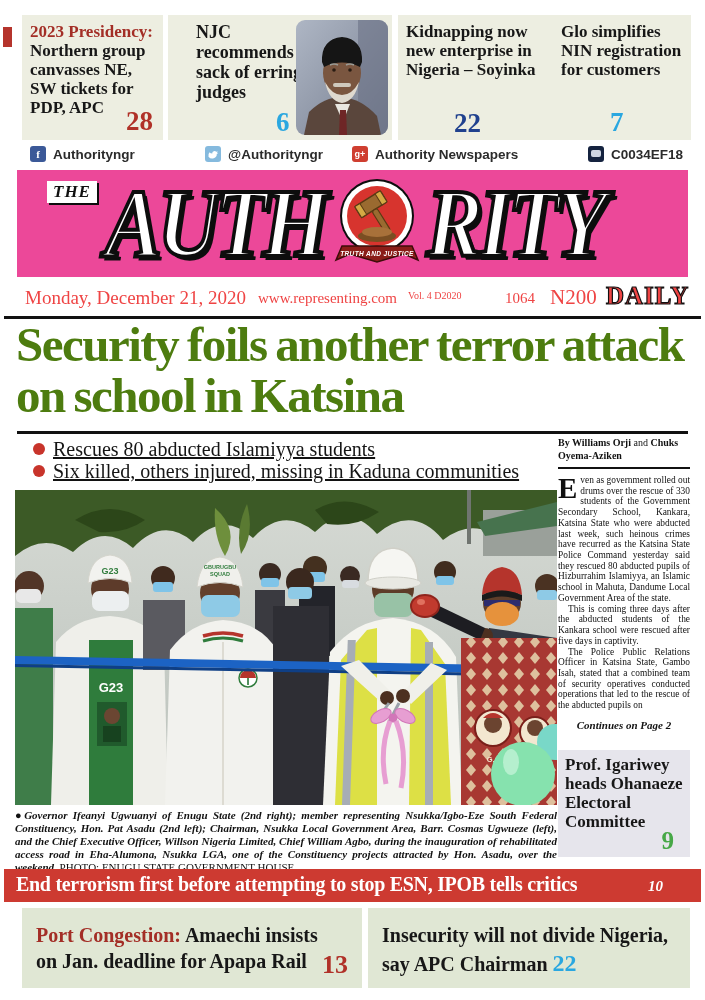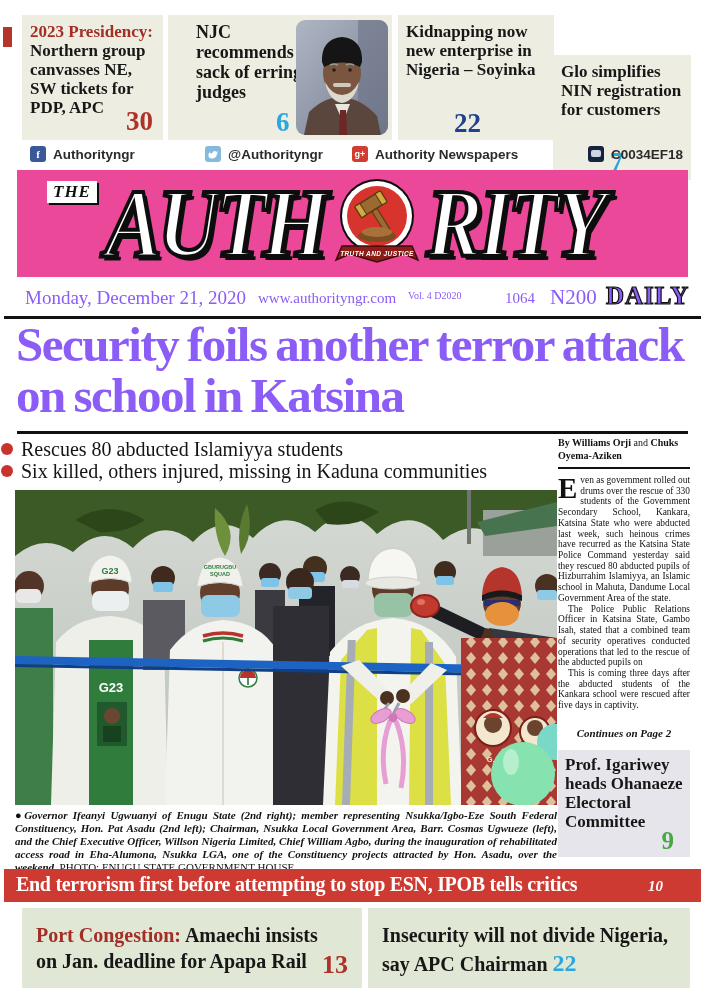--- a/index.html
+++ b/index.html
@@ -4,21 +4,21 @@
 <style>
   html,body{margin:0;padding:0;background:#888;}
   .page{position:relative;width:705px;height:1000px;background:#fff;overflow:hidden;
         font-family:"Liberation Serif",serif;color:#121212;}
   
   .corner-mark{position:absolute;left:3px;top:27px;width:9px;height:20px;background:#b5342c;}
   .teaser{position:absolute;top:15px;height:125px;background:#edeee1;}
   .t1{left:22px;width:141px;}
   .t2{left:168px;width:224px;}
   .t3{left:398px;width:156px;}
-  .t4{left:553px;width:138px;margin-top:40px;}
+  .t4{left:553px;width:138px;}
   .teaser .txt{position:absolute;left:8px;top:7px;font-weight:bold;line-height:1.12;color:#171717;}
   .t1 .txt{font-size:17px;width:130px;}
   .t2 .txt{font-size:18px;width:112px;margin-left:20px;}
   .t3 .txt{font-size:17px;width:136px;}
   .t4 .txt{font-size:17px;width:130px;}
   .kicker{color:#a32e26;}
   .pgnum{position:absolute;font-weight:bold;font-size:27px;line-height:1;}
   .pg-red{color:#b03128;} .pg-lblue{color:#2aa7e0;} .pg-dblue{color:#20418e;} .pg-green{color:#47a847;}
   .t1 .pgnum{right:10px;bottom:5px;}
   .t2 .pgnum{left:108px;bottom:4px;}
@@ -40,45 +40,45 @@
   
   .masthead{position:absolute;left:17px;top:170px;width:671px;height:107px;background:#ec4899;font-style:italic;}
   .mast-row{position:absolute;left:0;top:0;width:100%;height:100%;display:flex;align-items:center;justify-content:center;}
   .mast-word{font-weight:bold;font-size:97px;line-height:1;color:#fff;letter-spacing:-5px;
              -webkit-text-stroke:4px #0d0d0d;text-shadow:4px 4px 0 #0d0d0d;transform:scaleX(.88);}
   .the-box{position:absolute;left:30px;top:11px;background:#fff;color:#111;font-weight:bold;font-size:17px;
            padding:1px 6px;letter-spacing:1px;box-shadow:2px 2px 0 #0d0d0d;z-index:3;}
   .logo-wrap{position:relative;width:86px;height:100px;margin:0 -6px;z-index:2;flex:0 0 auto;}
   
   .dateline{position:absolute;left:0;top:281px;width:705px;height:34px;}
-  .dl{position:absolute;top:6px;white-space:nowrap;color:#8b5cf6;}
+  .dl{position:absolute;top:6px;white-space:nowrap;color:#ef4444;}
   .dl-date{left:25px;font-size:19px;}
   .dl-site{left:258px;font-size:15px;top:9px;}
   .dl-vol{left:408px;font-size:10px;top:9px;}
   .dl-issue{left:505px;font-size:15px;top:9px;}
   .dl-price{left:550px;font-size:21px;top:4px;}
   .dl-ed{left:606px;font-size:25px;top:1px;font-weight:bold;-webkit-text-stroke:1.2px #111;letter-spacing:1px;}
   .rule-a{position:absolute;left:4px;top:316px;width:697px;height:3px;background:#111;}
   
   .headline{position:absolute;left:16px;top:320px;width:687px;font-weight:bold;font-size:49px;
-            line-height:1.04;letter-spacing:-1.5px;word-spacing:-2px;color:#8b5cf6;}
+            line-height:1.04;letter-spacing:-1.5px;word-spacing:-2px;color:#4d7c0f;}
   .rule-b{position:absolute;left:17px;top:431px;width:671px;height:3px;background:#111;}
-  .bullets{position:absolute;left:1px;top:438px;width:535px;}
+  .bullets{position:absolute;left:33px;top:438px;width:535px;text-decoration:underline;}
   .bullet-line{display:flex;align-items:center;gap:8px;font-size:20px;line-height:22px;color:#151515;}
   .bullet-dot{width:12px;height:12px;border-radius:50%;background:#c8342b;flex:0 0 auto;}
   
   .rightcol{position:absolute;left:558px;top:437px;width:132px;}
   .byline{font-size:10px;font-weight:bold;line-height:1.25;color:#111;}
   .byline .bn{font-weight:normal;}
   .byline-rule{width:100%;height:2px;background:#111;margin:5px 0 6px 0;}
   .article{font-size:9.4px;line-height:1.14;text-align:justify;color:#111;}
   .article p{margin:0;}
   .article p.ind{text-indent:10px;}
   .dropcap{float:left;font-size:29px;line-height:27px;font-weight:bold;padding-right:3px;}
-  .continues{margin-top:16px;font-size:11px;font-weight:bold;font-style:italic;text-align:center;}
+  .continues{margin-top:8px;font-size:11px;font-weight:bold;font-style:italic;text-align:center;}
   .promo-box{position:absolute;left:558px;top:750px;width:132px;height:107px;background:#e6e5ec;}
   .promo-title{position:absolute;left:7px;top:5px;width:119px;font-size:17px;font-weight:bold;line-height:1.12;color:#171717;}
   .promo-box .pgnum{right:16px;bottom:4px;font-size:25px;}
   
   .lead-photo{position:absolute;left:15px;top:490px;width:542px;height:315px;overflow:hidden;background:#c2c8c2;}
   .caption{position:absolute;left:15px;top:809px;width:542px;font-size:11px;font-weight:bold;font-style:italic;
            line-height:1.18;text-align:justify;color:#111;}
   .credit{font-style:normal;font-weight:normal;}
   
   .banner{position:absolute;left:4px;top:869px;width:697px;height:33px;background:#cd3a31;color:#fff;}
@@ -96,21 +96,21 @@
 </style>
 </head>
 <body>
 
 <div class="page">
 
   <div class="corner-mark"></div>
 
   <div class="teaser t1">
     <div class="txt"><span class="kicker">2023 Presidency:</span> <span>Northern group canvasses NE, SW tickets for PDP, APC</span></div>
-    <div class="pgnum pg-red">30</div>
+    <div class="pgnum pg-red">28</div>
   </div>
 
   <div class="teaser t2">
     <div class="txt">NJC recommends sack of erring judges</div>
     <div class="pgnum pg-lblue">6</div>
     <div class="njc-photo">
       <svg width="92" height="115" viewBox="0 0 92 115">
         <defs>
           <linearGradient id="njcbg" x1="0" y1="0" x2="1" y2="1">
             <stop offset="0" stop-color="#aeb6c4"></stop>
@@ -187,21 +187,21 @@
           <path d="M8,72 L78,72 L84,86 L70,80 L43,88 L16,80 L2,86 Z" fill="#8a1d18" stroke="#3d0d0a" stroke-width="1.5"></path>
           <text x="43" y="82" text-anchor="middle" font-size="6.5" font-weight="bold" fill="#ffffff" font-family="Liberation Sans, sans-serif" letter-spacing="0.4">TRUTH AND JUSTICE</text>
         </svg>
       </span>
       <span class="mast-word">RITY</span>
     </div>
   </div>
 
   <div class="dateline">
     <span class="dl dl-date">Monday, December 21, 2020</span>
-    <span class="dl dl-site">www.authorityngr.com</span>
+    <span class="dl dl-site">www.representing.com</span>
     <span class="dl dl-vol">Vol. 4  D2020</span>
     <span class="dl dl-issue">1064</span>
     <span class="dl dl-price">N200</span>
     <span class="dl dl-ed">DAILY</span>
   </div>
   <div class="rule-a"></div>
 
   <h1 class="headline" style="margin:0;">Security foils another terror attack on school in Katsina</h1>
   <div class="rule-b"></div>
 
@@ -214,22 +214,22 @@
       <span class="bullet-dot"></span>
       <span>Six killed, others injured, missing in Kaduna communities</span>
     </div>
   </div>
 
   <div class="rightcol">
     <div class="byline"><span>By </span><span>Williams Orji</span><span class="bn"> and </span><span>Chuks Oyema-Aziken</span></div>
     <div class="byline-rule"></div>
     <div class="article">
       <p><span class="dropcap">E</span><span>ven as government rolled out drums over the rescue of 330 students of the Government Secondary School, Kankara, Katsina State who were abducted last week, such heinous crimes have recurred as the Katsina State Police Command yesterday said they rescued 80 abducted pupils of Hizburrahim Islamiyya, an Islamic school in Mahuta, Dandume Local Government Area of the state.</span></p>
+      <p class="ind">This is coming three days after the abducted students of the Kankara school were rescued after five days in captivity.</p>
       <p class="ind">The Police Public Relations Officer in Katsina State, Gambo Isah, stated that a combined team of security operatives conducted operations that led to the rescue of the abducted pupils on</p>
-      <p class="ind">This is coming three days after the abducted students of the Kankara school were rescued after five days in captivity.</p>
     </div>
     <div class="continues">Continues on Page 2</div>
   </div>
 
   <div class="promo-box">
     <div class="promo-title">Prof. Igariwey heads Ohanaeze Electoral Committee</div>
     <div class="pgnum pg-green">9</div>
   </div>
 
   <div class="lead-photo">

